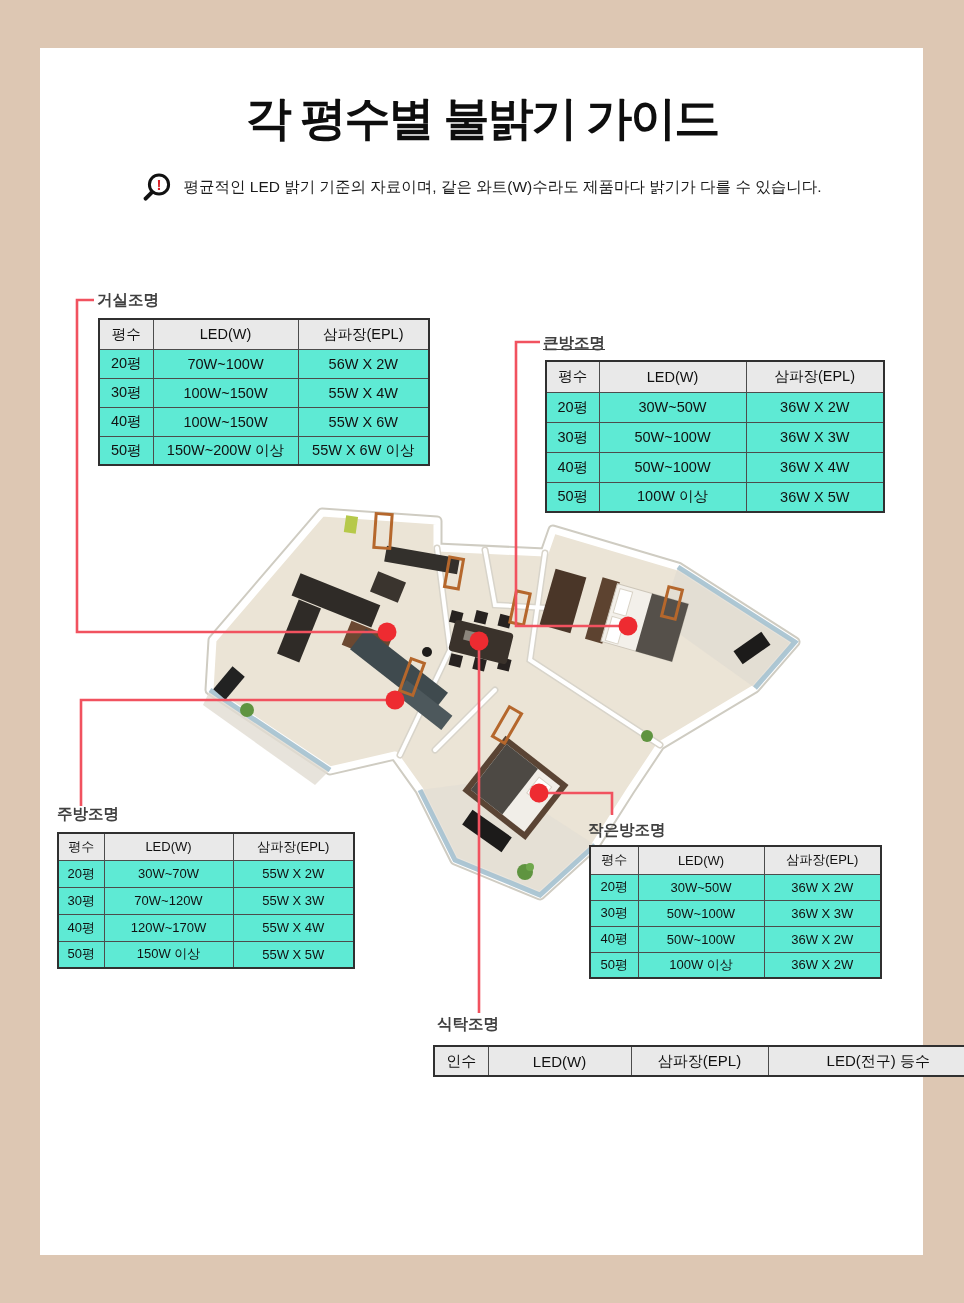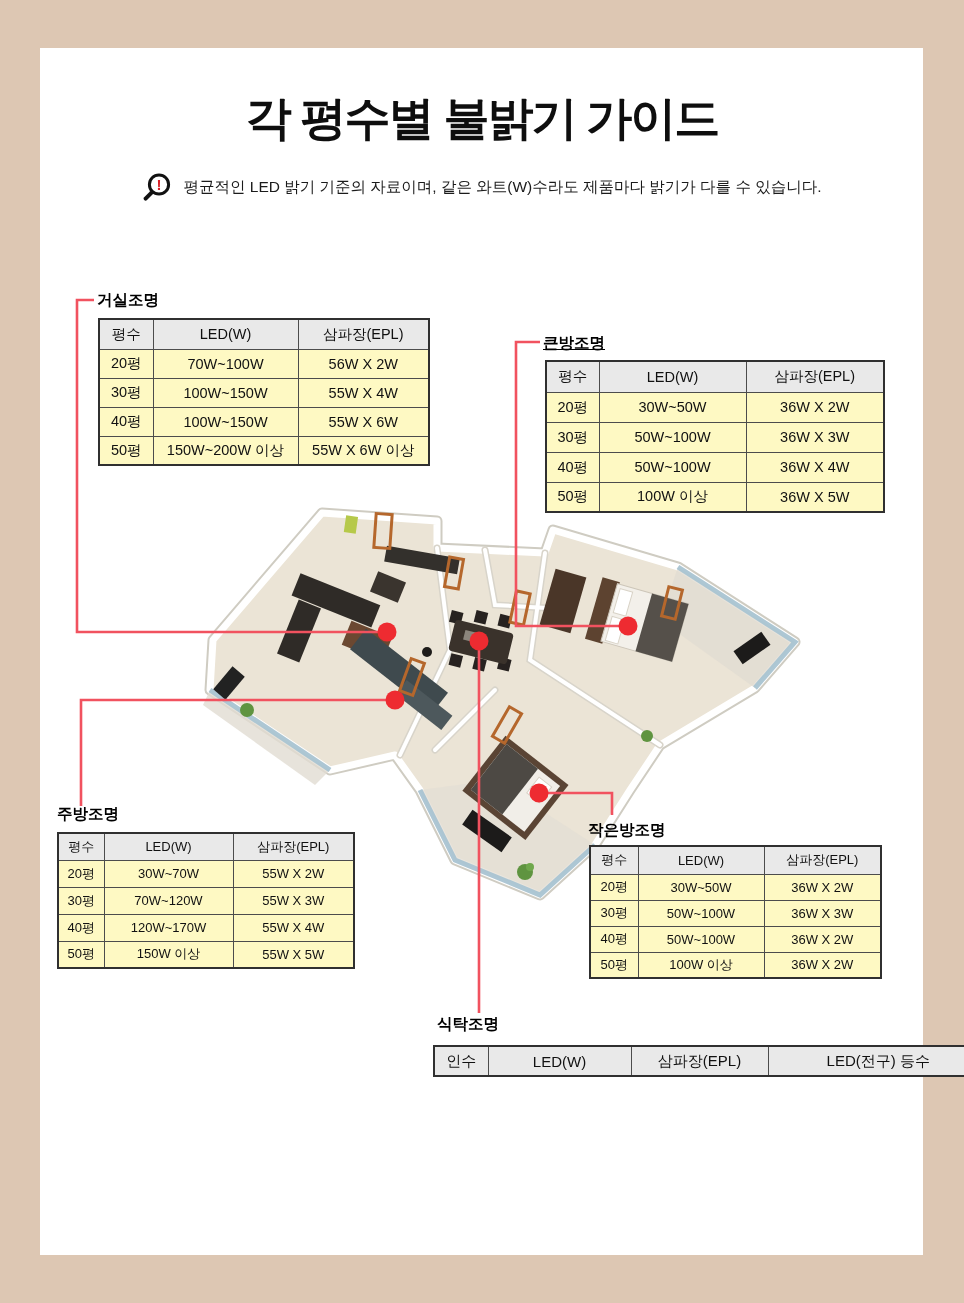--- a/index.html
+++ b/index.html
@@ -4,22 +4,22 @@
 <style>
   html,body{margin:0;padding:0;background:#9e948a;}
   .page{position:relative;width:964px;height:1303px;background:#ddc7b3;overflow:hidden;
         font-family:"Liberation Sans", sans-serif;margin:0 auto;}
   .canvas{position:absolute;left:40px;top:48px;width:883px;height:1207px;background:#ffffff;z-index:0;}
   .title{position:absolute;left:0;top:88px;width:100%;text-align:center;
          font-size:46px;font-weight:900;color:#0e0e0e;letter-spacing:-2px;z-index:3;}
   .notice{position:absolute;left:0;top:172px;width:100%;display:flex;justify-content:center;
           align-items:center;gap:10px;font-size:15.5px;color:#1b1b1b;z-index:3;}
   .notice svg{flex:0 0 auto;}
-  .sec-label{position:absolute;font-size:15.5px;font-weight:bold;color:#000000;z-index:4;white-space:nowrap;}
-  table.gtable{position:absolute;border-collapse:collapse;table-layout:fixed;background:#fef9c3;
+  .sec-label{position:absolute;font-size:15.5px;font-weight:bold;color:#404040;z-index:4;white-space:nowrap;}
+  table.gtable{position:absolute;border-collapse:collapse;table-layout:fixed;background:#5eead4;
                z-index:3;border:2px solid #303030;}
   table.gtable th,table.gtable td{border:1px solid #4c4c4c;text-align:center;vertical-align:middle;
                padding:0;color:#111;font-weight:normal;white-space:nowrap;overflow:hidden;}
   table.gtable th{background:#e9e9e9;}
   .fs14{font-size:14.5px;} .fs13{font-size:13px;} .fs15{font-size:15px;}
   #floorplan{position:absolute;left:195px;top:500px;z-index:1;}
   #overlay{position:absolute;left:0;top:0;z-index:2;pointer-events:none;}
 </style>
 </head>
 <body>

